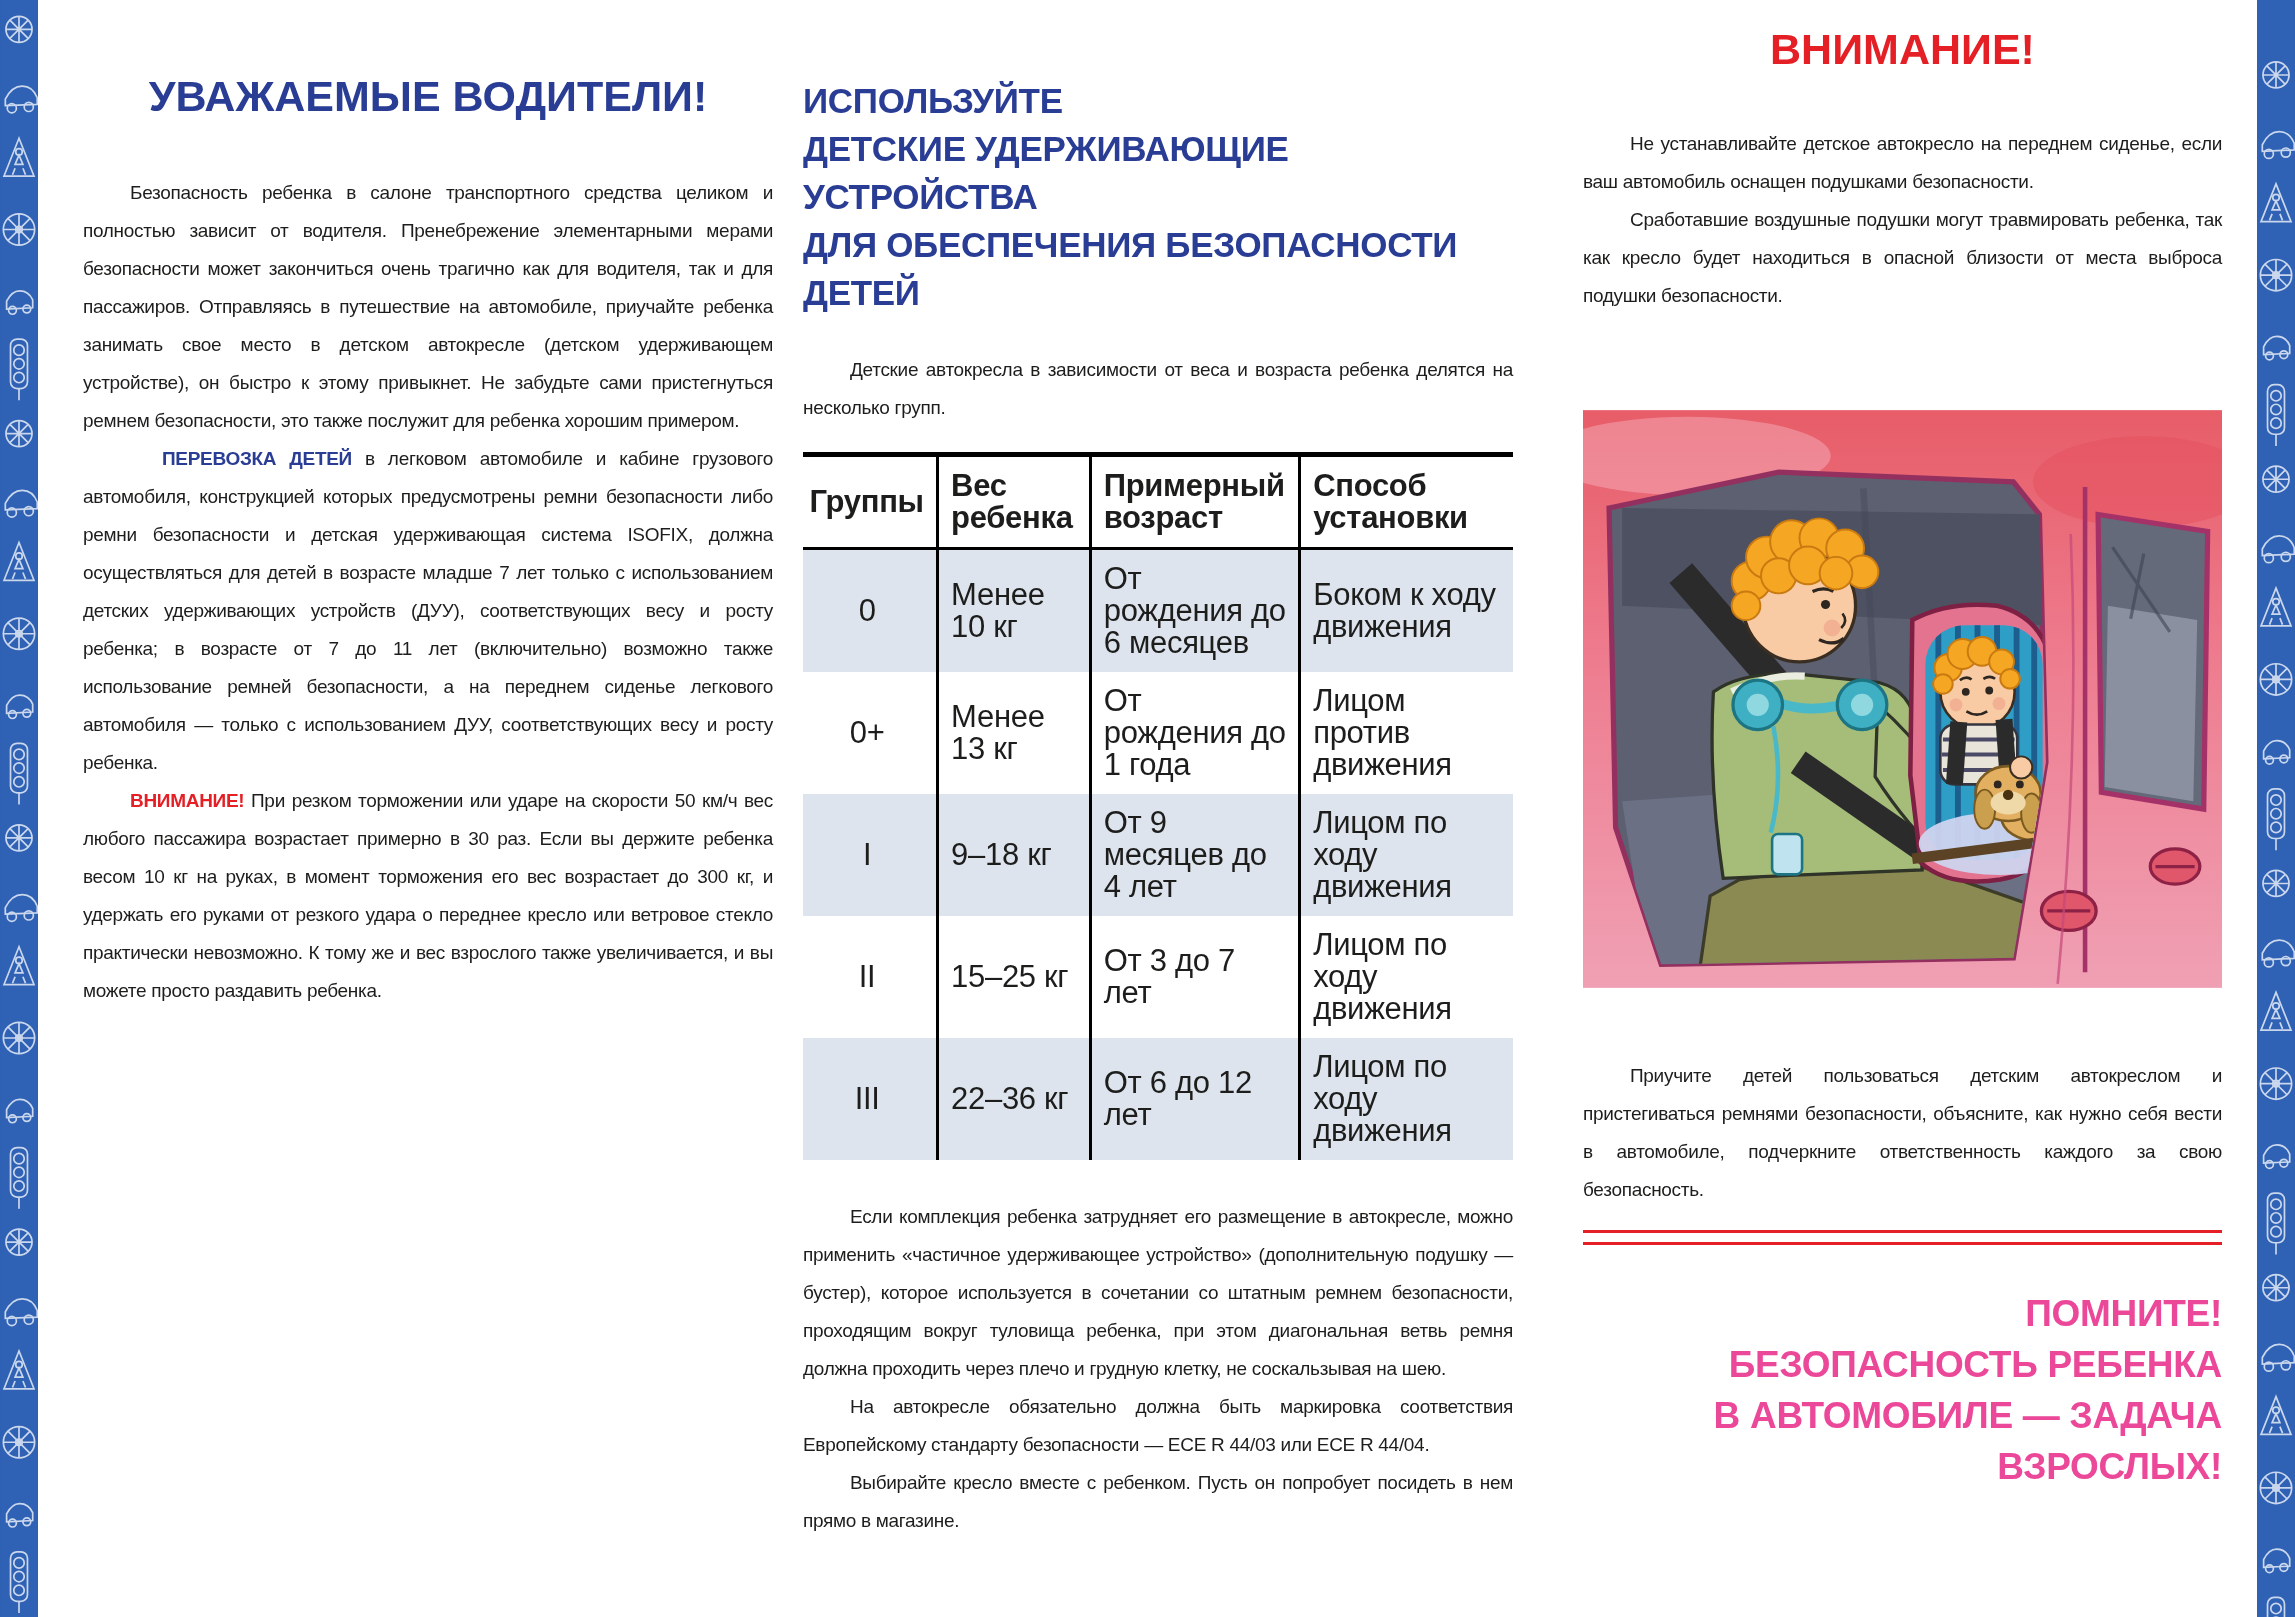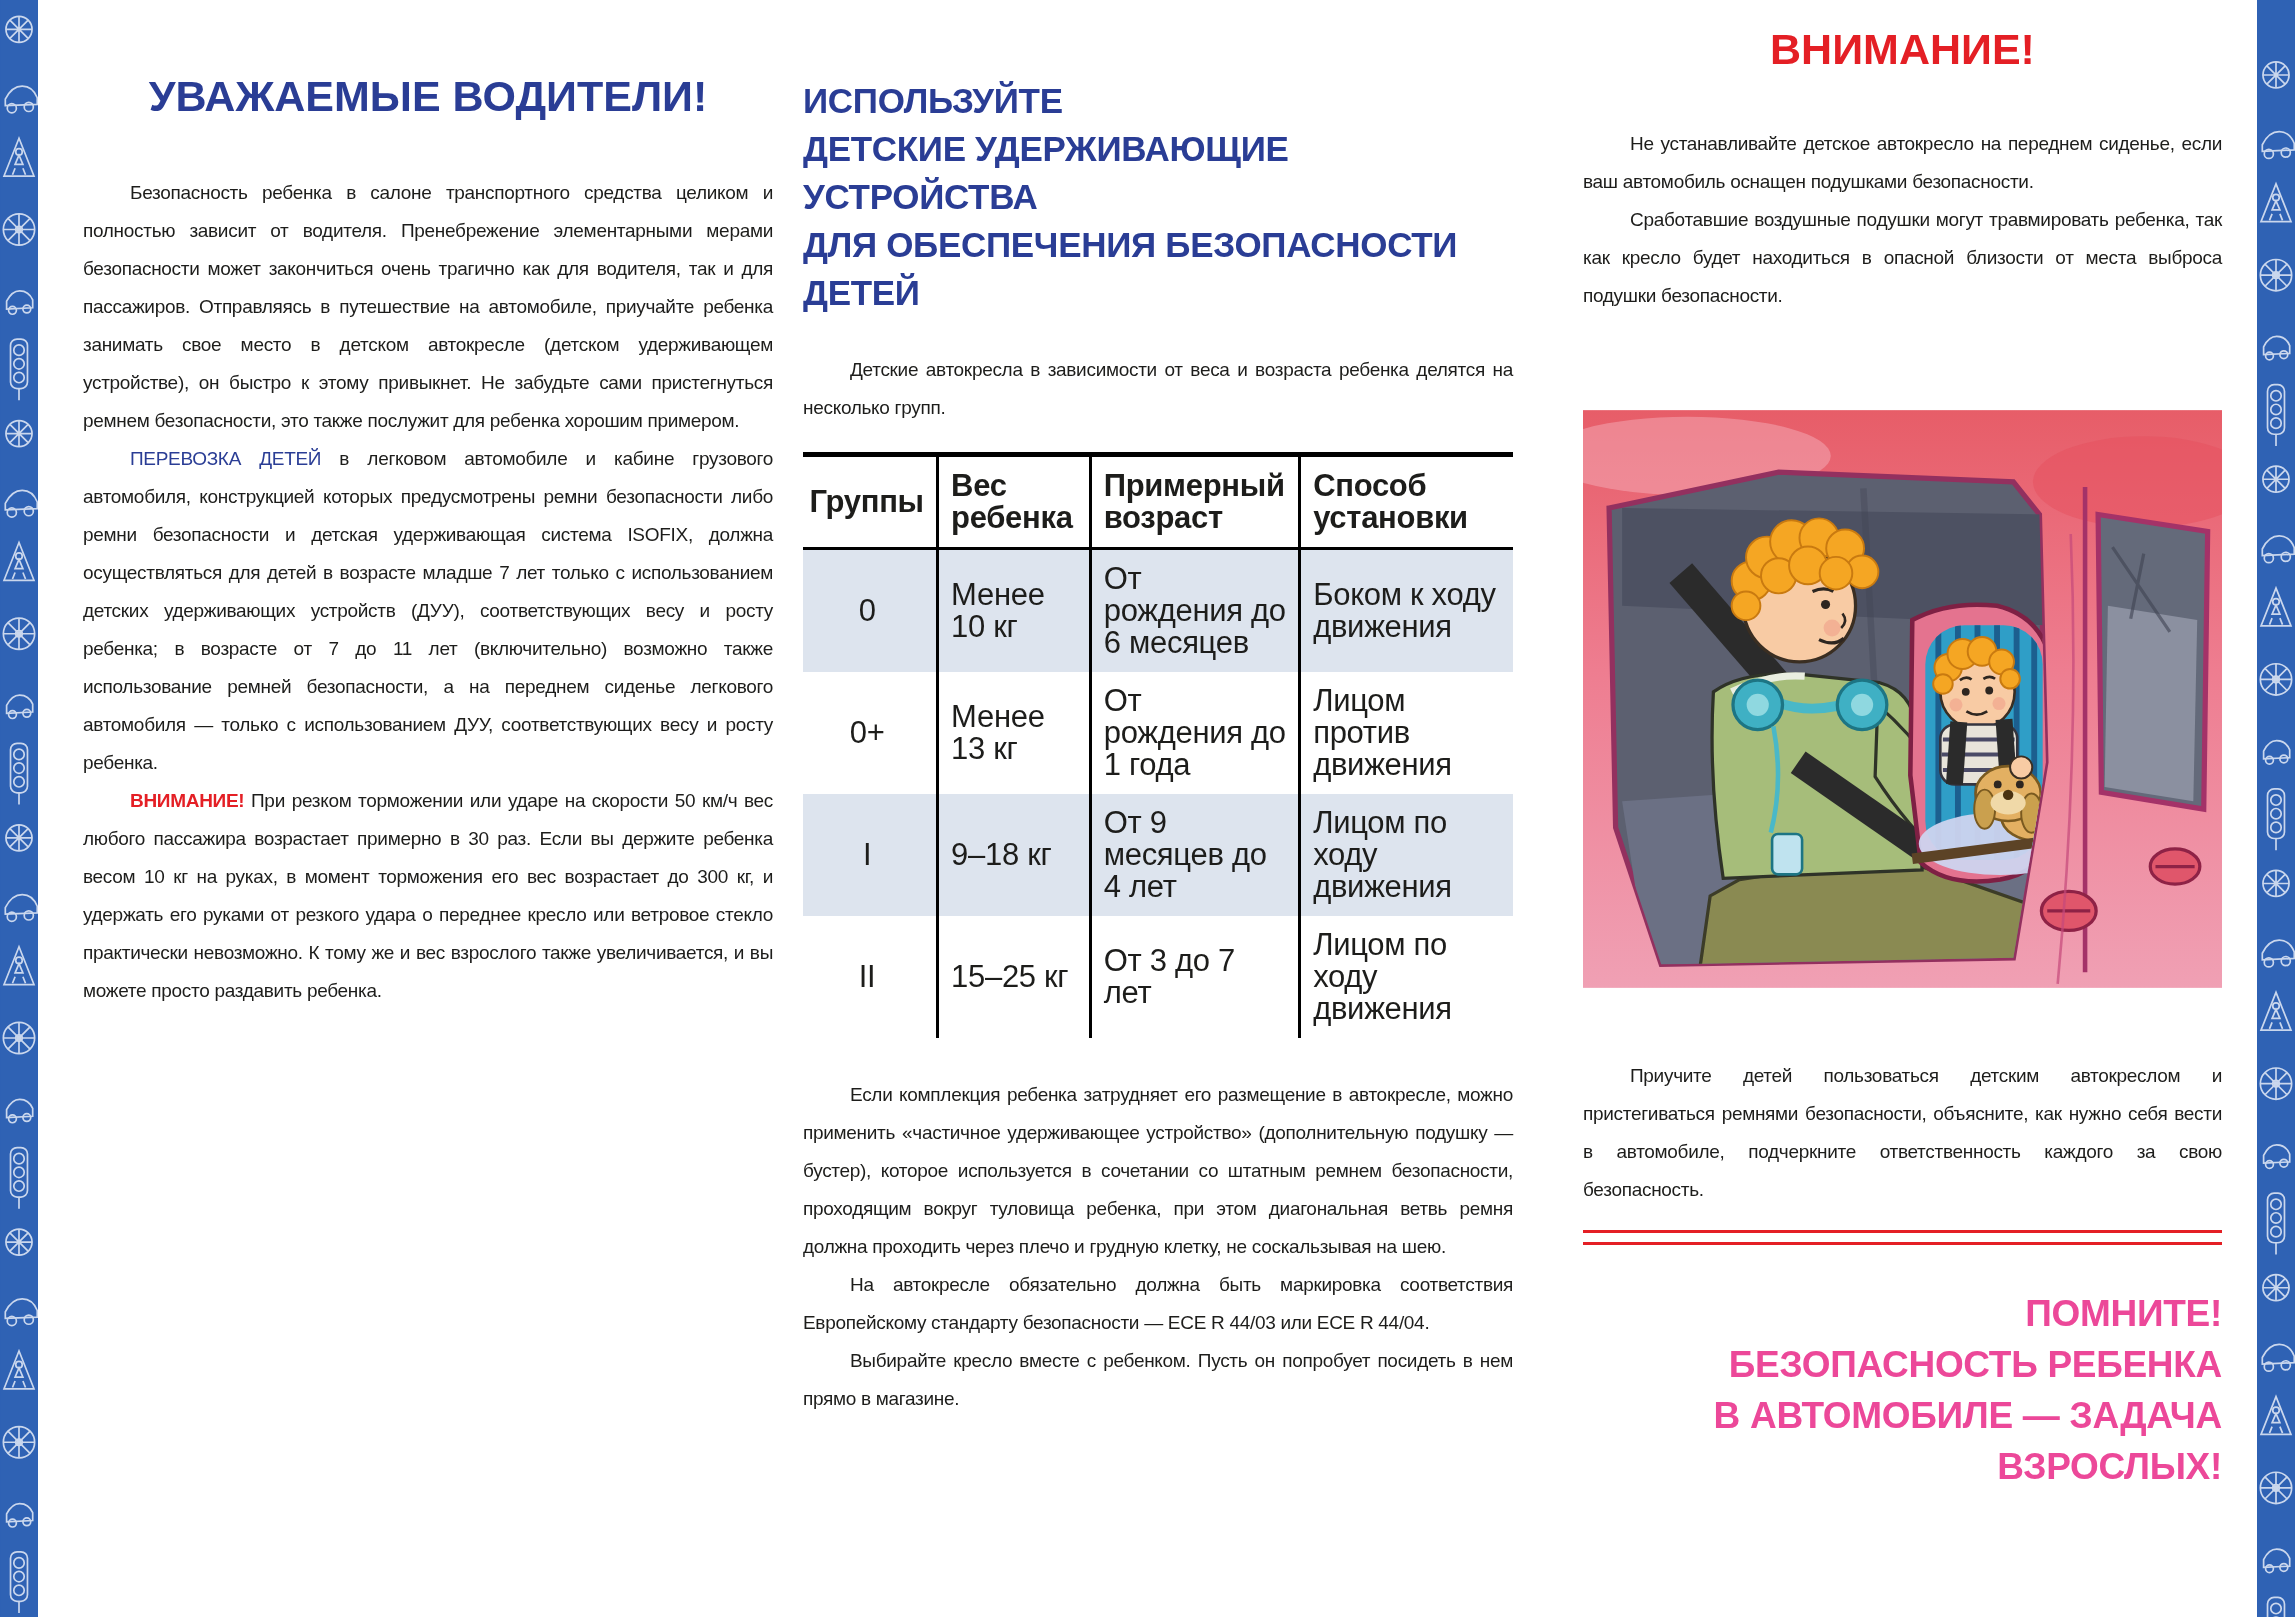--- a/index.html
+++ b/index.html
@@ -19,21 +19,21 @@
   .col1{left:83px;top:73px;width:690px;}
   .col2{left:803px;top:77px;width:710px;}
   .col3{left:1583px;top:26px;width:639px;}
 
   .body-text{
     font-size:19px;line-height:38px;letter-spacing:-0.3px;
     text-align:justify;text-indent:47px;margin:0;
   }
   .body-text + .body-text{margin-top:0;}
 
-  .lead-blue{font-weight:normal;color:#2a3d95;}
+  .lead-blue{font-weight:bold;color:#2a3d95;margin-left:32px;}
   .lead-red{font-weight:bold;color:#e41f25;}
 
   
   .col1 .title{
     margin:0 0 55px 0;font-size:43px;line-height:46px;font-weight:bold;
     color:#2a3d95;text-align:center;letter-spacing:0;
   }
   
   .col2 .heading{
     margin:0;font-size:35px;line-height:48px;font-weight:bold;
@@ -167,20 +167,26 @@
         <td>9–18 кг</td>
         <td>От 9 месяцев до 4 лет</td>
         <td>Лицом по ходу движения</td>
       </tr>
       <tr>
         <td>II</td>
         <td>15–25 кг</td>
         <td>От 3 до 7 лет</td>
         <td>Лицом по ходу движения</td>
       </tr>
+      <tr class="shade">
+        <td>III</td>
+        <td>22–36 кг</td>
+        <td>От 6 до 12 лет</td>
+        <td>Лицом по ходу движения</td>
+      </tr>
     </tbody>
   </table>
 
   <p class="body-text after-table">Если комплекция ребенка затрудняет его размещение в автокресле, можно применить «частичное удерживающее устройство» (дополнительную подушку — бустер), которое используется в сочетании со штатным ремнем безопасности, проходящим вокруг туловища ребенка, при этом диагональная ветвь ремня должна проходить через плечо и грудную клетку, не соскальзывая на шею.</p>
   <p class="body-text">На автокресле обязательно должна быть маркировка соответствия Европейскому стандарту безопасности — ECE R 44/03 или ECE R 44/04.</p>
   <p class="body-text">Выбирайте кресло вместе с ребенком. Пусть он попробует посидеть в нем прямо в магазине.</p>
 </div>
 
 <div class="col col3">
   <h2 class="attention">ВНИМАНИЕ!</h2>

